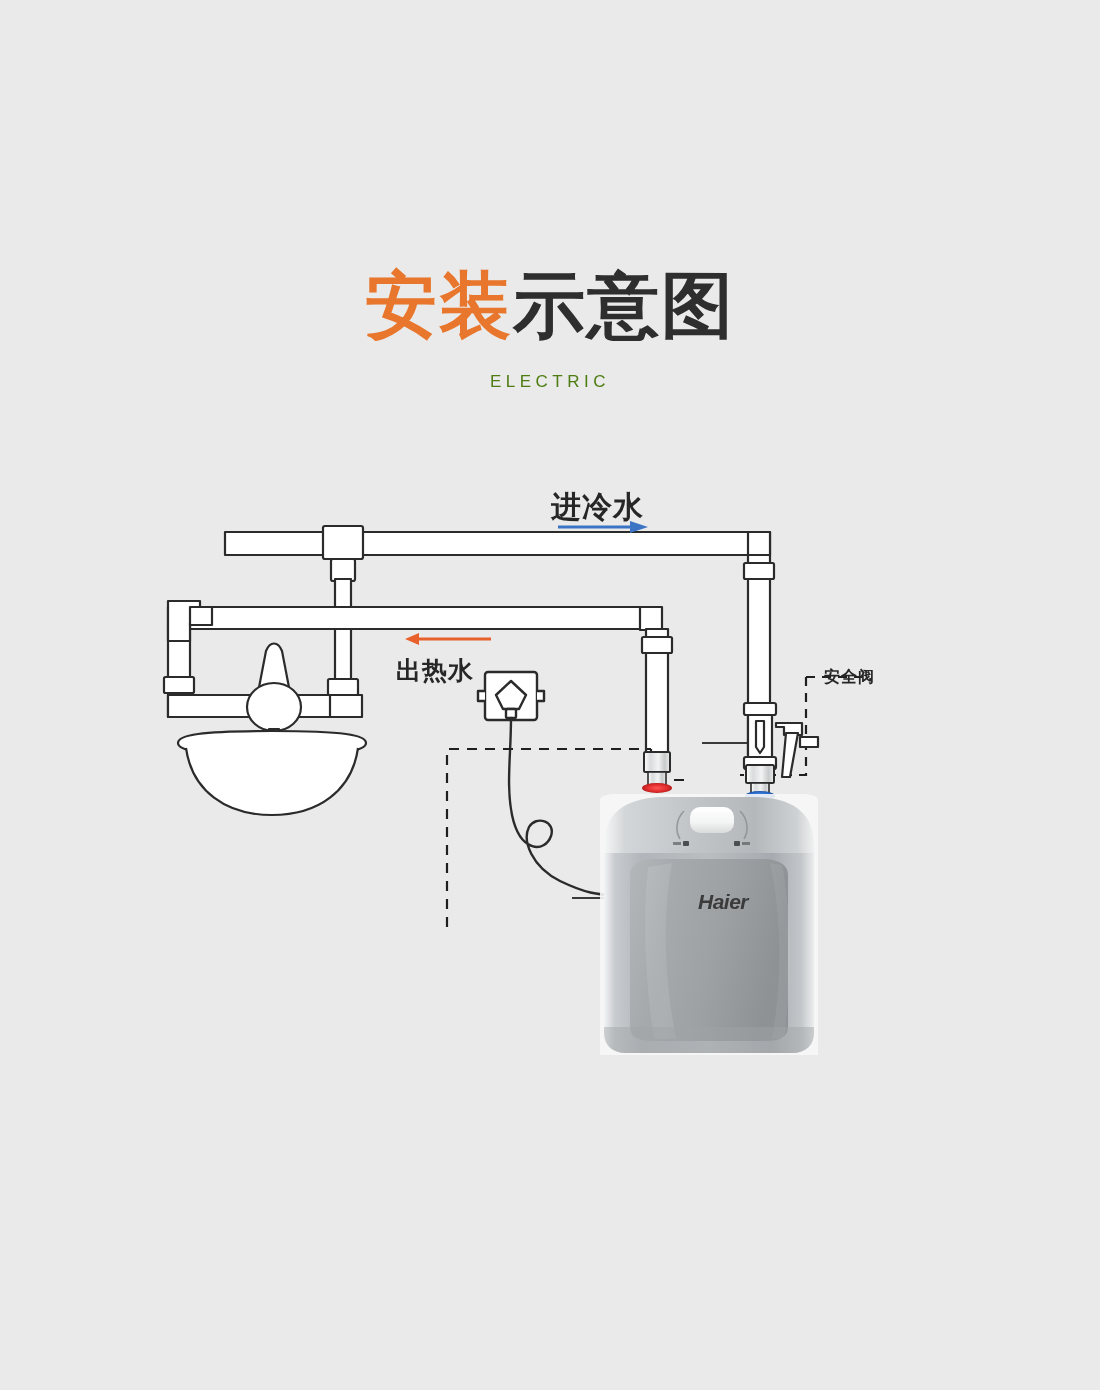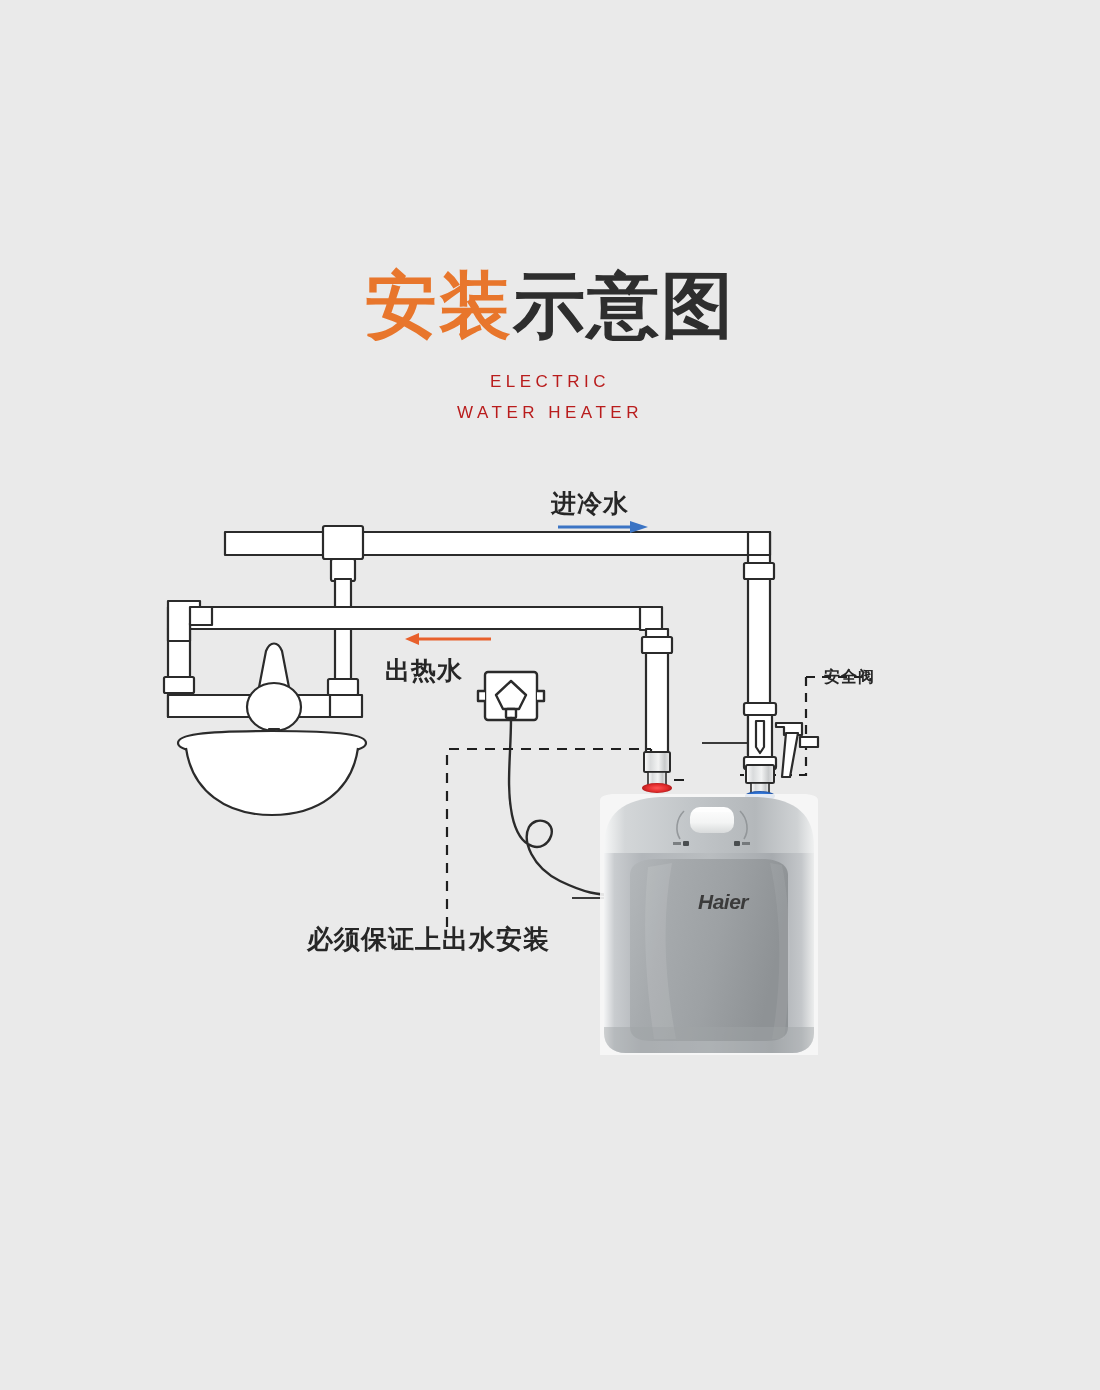--- a/index.html
+++ b/index.html
@@ -34,21 +34,21 @@
     line-height: 1.05;
     white-space: nowrap;
   }
   #main-title .t-orange { color: #e8762c; }
   #main-title .t-dark   { color: #2e2e2e; }
 
   #subtitle {
     margin-top: 22px;
     font-size: 17px;
     letter-spacing: 4.5px;
-    color: #b91c1c;
+    color: #4d7c0f;
     line-height: 1.85;
     font-weight: normal;
   }
 
   
   #diagram {
     position: absolute;
     left: 0;
     top: 455px;
     width: 1100px;
@@ -57,22 +57,22 @@
   #diagram svg { display: block; }
 
   
   .cn-label {
     position: absolute;
     color: #262626;
     font-weight: bold;
     white-space: nowrap;
     user-select: none;
   }
-  #label-cold-in   { left: 551px; top: 487px; font-size: 25px; letter-spacing: 1px; }
-  #label-hot-out   { left: 385px; top: 654px; font-size: 25px; letter-spacing: 1px; }
+  #label-cold-in   { left: 551px; top: 487px; font-size: 30px; letter-spacing: 1px; }
+  #label-hot-out   { left: 396px; top: 654px; font-size: 25px; letter-spacing: 1px; }
   #label-safety    { left: 824px; top: 667px; font-size: 16px; letter-spacing: 1px; }
   #label-must-top  { left: 307px; top: 922px; font-size: 26px; letter-spacing: 1px; }
 
   
   #haier-logo {
     position: absolute;
     left: 686px;
     top: 890px;
     font-size: 21px;
     font-weight: bold;
@@ -85,21 +85,20 @@
 </style>
 </head>
 <body>
 
 <div id="page">
 
   <div id="title-block">
     <div id="main-title"><span class="t-orange">安装</span><span class="t-dark">示意图</span></div>
     <div id="subtitle">
       <div>ELECTRIC</div>
-      <div>WATER HEATER</div>
     </div>
   </div>
 
   <div id="diagram">
     <svg width="1100" height="620" viewBox="0 0 1100 620" xmlns="http://www.w3.org/2000/svg">
       <defs>
 
         <linearGradient id="gTankBody" x1="0" y1="0" x2="1" y2="0">
           <stop offset="0" stop-color="#f3f4f5"></stop>
           <stop offset="0.05" stop-color="#c9cccf"></stop>
@@ -383,17 +382,16 @@
 
   <div class="cn-label" id="label-hot-out">出热水</div>
 
   <svg style="position:absolute;left:405px;top:629px;" width="88" height="20">
     <line x1="12" y1="10" x2="86" y2="10" stroke="#e8602c" stroke-width="3"></line>
     <path d="M 14 4 L 0 10 L 14 16 Z" fill="#e8602c"></path>
   </svg>
 
   <div class="cn-label" id="label-safety">安全阀</div>
 
-  <div class="cn-label" id="label-must-top">必须保证上出水安装</div>
 
   <div id="haier-logo">Haier</div>
 
 </div>
 
 </body></html>

